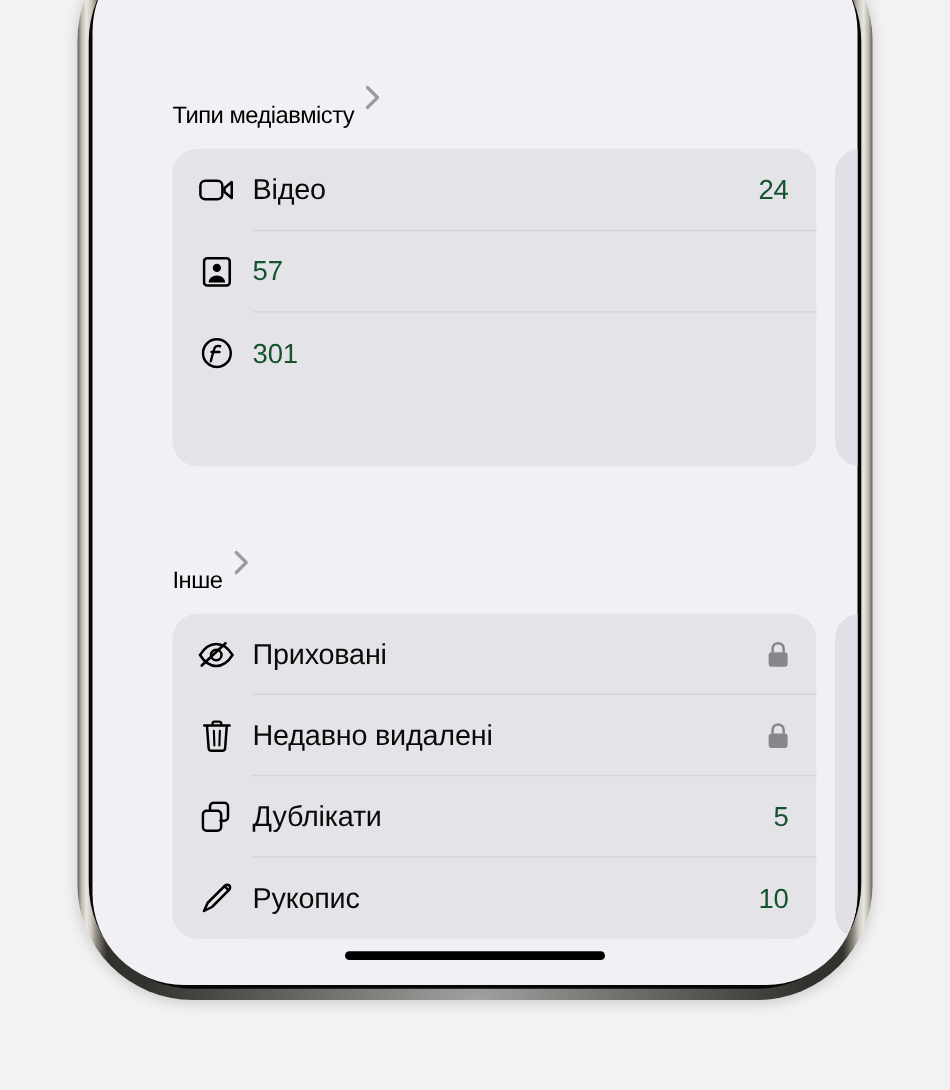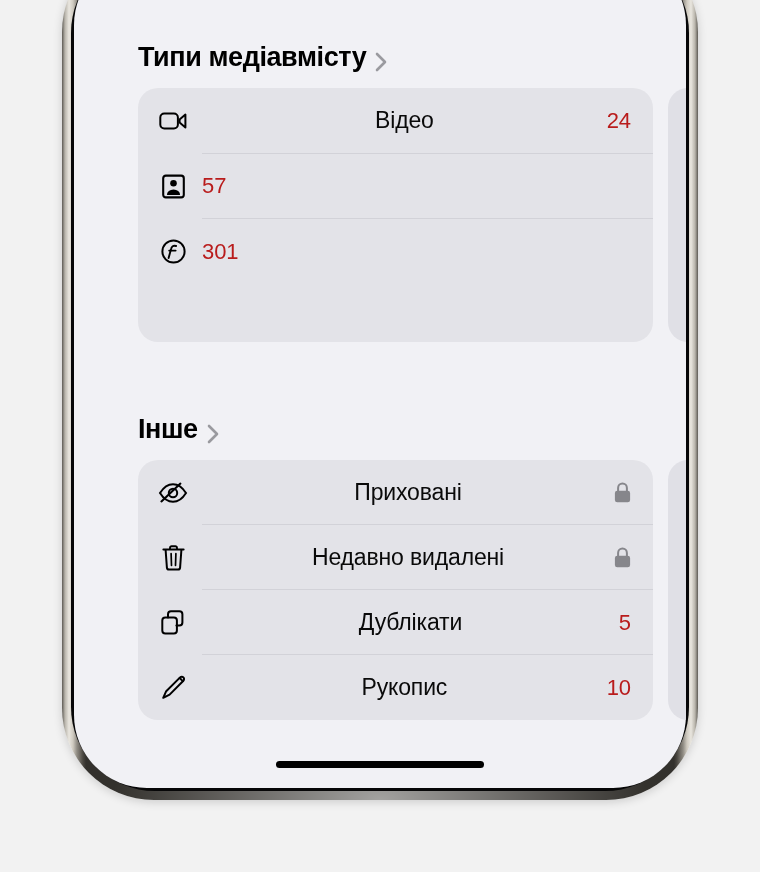--- a/index.html
+++ b/index.html
@@ -109,25 +109,26 @@
   #section-other { top: 464px; }
 
   .section-header {
     display: flex;
     align-items: center;
     gap: 9px;
     padding-left: 64px;
     margin-bottom: 17px;
   }
   .section-title {
-    font-size: 27px;
-    font-weight: bold;
+    font-size: 19px;
+    font-weight: normal;
     letter-spacing: -0.4px;
     color: #000000;
     line-height: 1;
+    margin-top: 39px;
   }
   .chevron-right {
     display: inline-block;
     width: 13px;
     height: 13px;
     position: relative;
     top: 1px;
   }
   .chevron-right svg { display: block; }
 
@@ -135,21 +136,20 @@
   .cards-row {
     position: relative;
     height: 100%;
   }
 
   .card {
     position: absolute;
     top: 0;
     background: #e3e3e8;
     border-radius: 20px;
-    text-align: center;
   }
   .card-main {
     left: 64px;
     width: 515px;
   }
   .card-peek {
     left: 594px;
     width: 100px;
     background: #e0e0e6;
   }
@@ -158,21 +158,21 @@
 
   .row {
     position: relative;
     display: flex;
     align-items: center;
     height: 65.5px;
     padding-left: 20px;
     padding-right: 22px;
     box-sizing: border-box;
   }
-  #other-cards .card-main .row { height: 65px; gap: 44px; }
+  #other-cards .card-main .row { height: 65px; }
 
   .row-sep {
     position: absolute;
     left: 64px;
     right: 0;
     bottom: 0;
     height: 1px;
     background: #d2d2d8;
   }
   .row:last-child .row-sep { display: none; }
@@ -192,21 +192,21 @@
   .row-label {
     font-size: 23px;
     color: #0a0a0a;
     letter-spacing: -0.15px;
     flex: 1 1 auto;
     white-space: nowrap;
   }
 
   .row-count {
     font-size: 22px;
-    color: #b91c1c;
+    color: #14532d;
     letter-spacing: -0.1px;
     font-variant-numeric: tabular-nums;
   }
 
   .row-lock {
     width: 17px;
     height: 21px;
     display: flex;
     align-items: center;
     justify-content: center;

